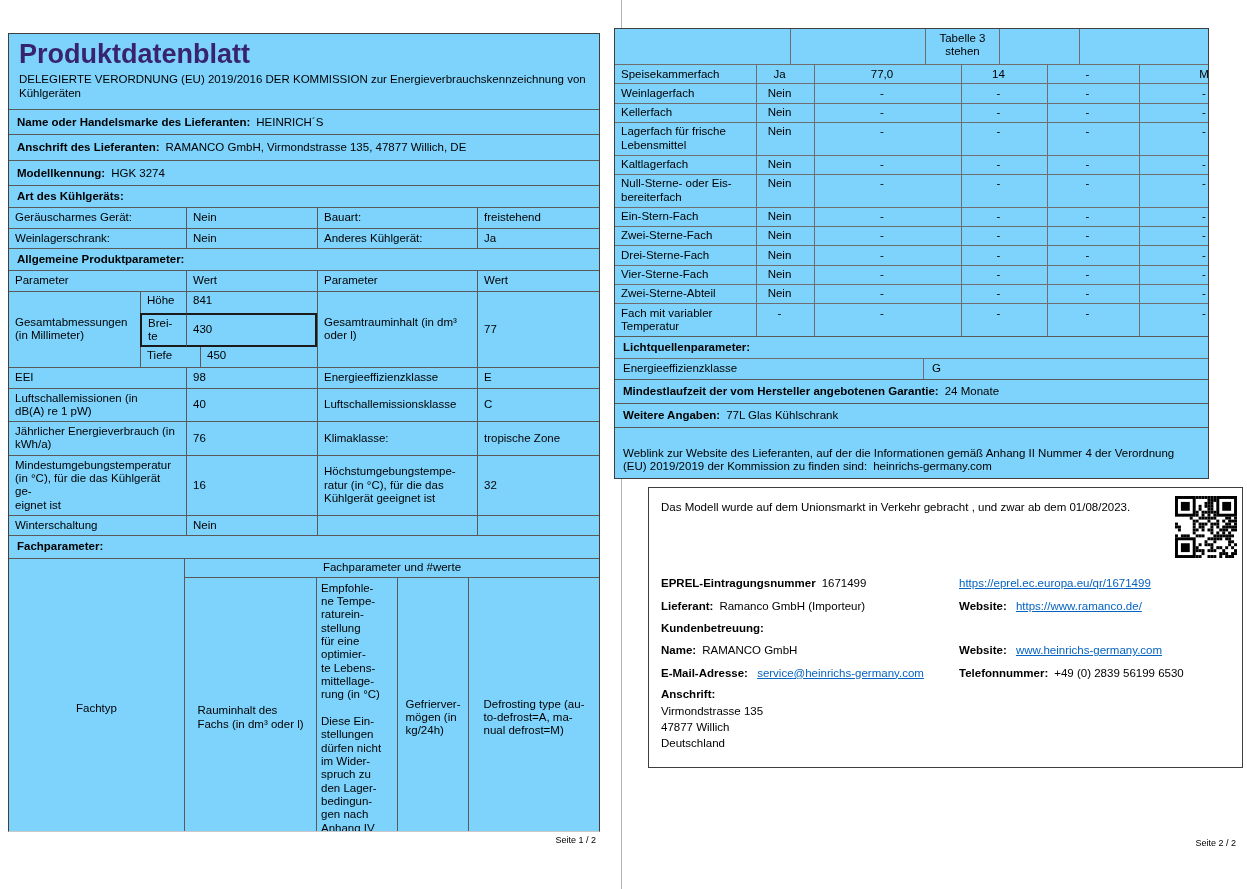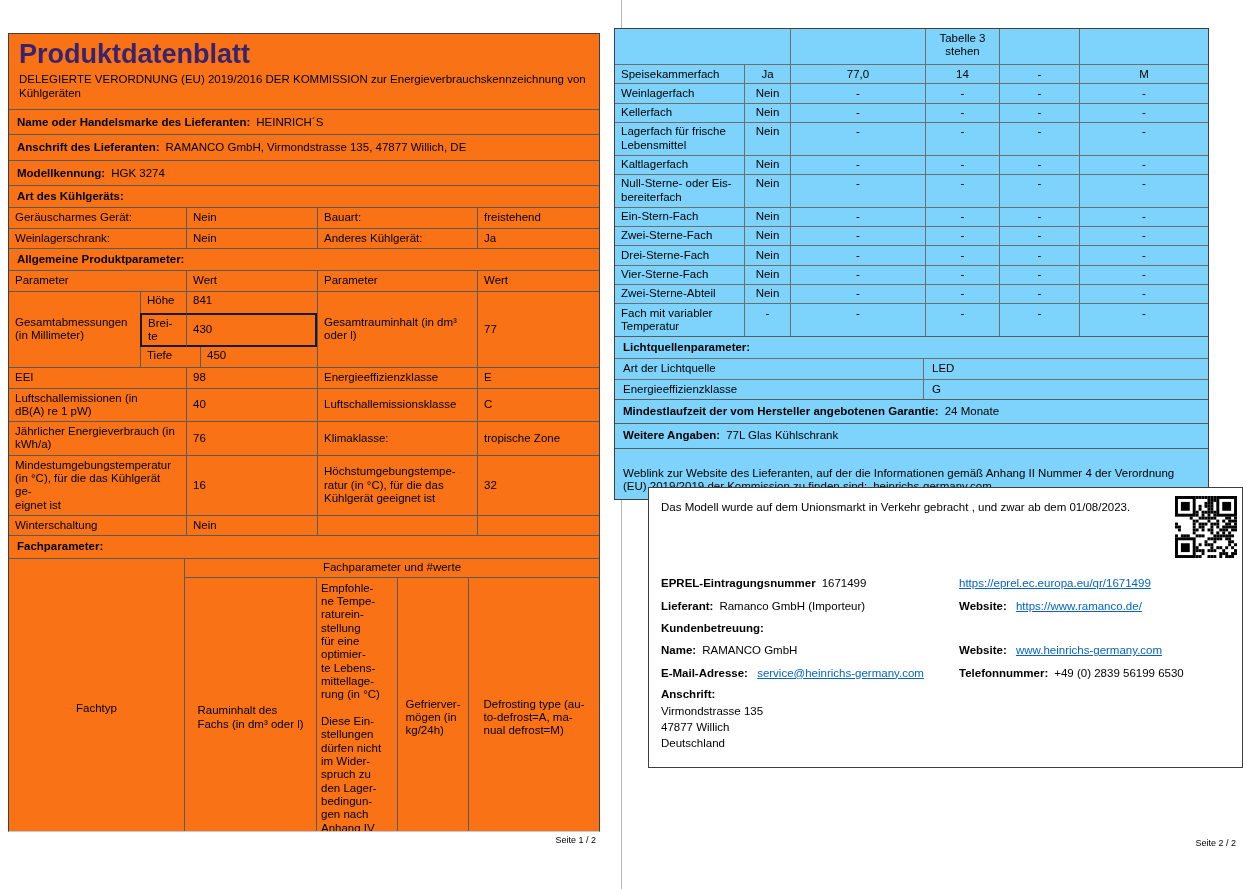--- a/index.html
+++ b/index.html
@@ -7,21 +7,21 @@
   body {
     width:1247px; height:889px; background:#ffffff; position:relative;
     font-family:"Liberation Sans", sans-serif; font-size:11.5px; color:#000;
     line-height:1.16; overflow:hidden;
   }
   .divider { position:absolute; left:621px; top:0; width:1px; height:889px; background:#b4b4b4; }
 
   
   .page1 {
     position:absolute; left:8px; top:33px; width:592px; height:799px;
-    border:1px solid #3f3f3f; border-bottom:1px solid #c9c9c9; overflow:hidden; background:#f97316;
+    border:1px solid #3f3f3f; border-bottom:1px solid #c9c9c9; overflow:hidden; background:#7dd3fc;
   }
   .row { border-top:1px solid #5a5a5a; }
   .row.first { border-top:none; }
   .titlesec { padding:5px 10px 9px; }
   .titlesec h1 { margin:0; font-size:27px; line-height:1.12; font-weight:bold; color:#38246e; }
   .subtitle { margin-top:4px; white-space:pre-line; }
   .kv { padding:6px 8px 5px; }
   .blbl { font-weight:bold; }
   .kv .val, .inlineval { margin-left:6px; }
   .secrow { padding:4px 8px; font-weight:bold; }
@@ -55,21 +55,21 @@
   .pl1 { left:8px; top:835px; width:592px; text-align:right; padding-right:4px; }
   .pl2 { left:648px; top:838px; width:588px; text-align:right; }
 
   
   .p2table { position:absolute; left:614px; top:28px; width:595px; border:1px solid #3f3f3f; background:#7dd3fc; }
   .p2g { display:grid; grid-template-columns:129px 46px 135px 74px 80px 129px; }
   .p2g > div { padding:2.5px 6px; border-left:1px solid #6e6e6e; }
   .p2g > div:first-child { border-left:none; }
   .p2hdr { min-height:35px; }
   .p2hdr .span2 { grid-column:1/3; border-left:none; }
-  .p2row { border-top:1px solid #6e6e6e; }
+  .p2row { border-top:1px solid #6e6e6e;gap:12px; }
   .ctr { text-align:center; }
   .p2sec { border-top:1px solid #5a5a5a; padding:4px 8px; font-weight:bold; }
   .light { display:grid; grid-template-columns:308px 285px; border-top:1px solid #6e6e6e; }
   .light > div { padding:3px 8px; }
   .light > div + div { border-left:1px solid #6e6e6e; }
   .fullrow { border-top:1px solid #5a5a5a; padding:5px 8px; }
   .weblink { white-space:pre-line; }
 
   .infobox { position:absolute; left:648px; top:487px; width:595px; height:281px;
              border:1px solid #3f3f3f; padding:13px 12px 0 12px; background:#fff; }
@@ -328,24 +328,20 @@
 Temperatur</div>
     <div class="ctr">-</div>
     <div class="ctr">-</div>
     <div class="ctr">-</div>
     <div class="ctr">-</div>
     <div class="ctr">-</div>
   </div>
 </div>
 
   <div class="p2sec">Lichtquellenparameter:</div>
-  <div class="light">
-    <div>Art der Lichtquelle</div>
-    <div>LED</div>
-  </div>
   <div class="light">
     <div>Energieeffizienzklasse</div>
     <div>G</div>
   </div>
   <div class="fullrow">
     <span class="blbl">Mindestlaufzeit der vom Hersteller angebotenen Garantie:</span><span class="inlineval">24 Monate</span>
   </div>
   <div class="fullrow">
     <span class="blbl">Weitere Angaben:</span><span class="inlineval">77L Glas Kühlschrank</span>
   </div>

